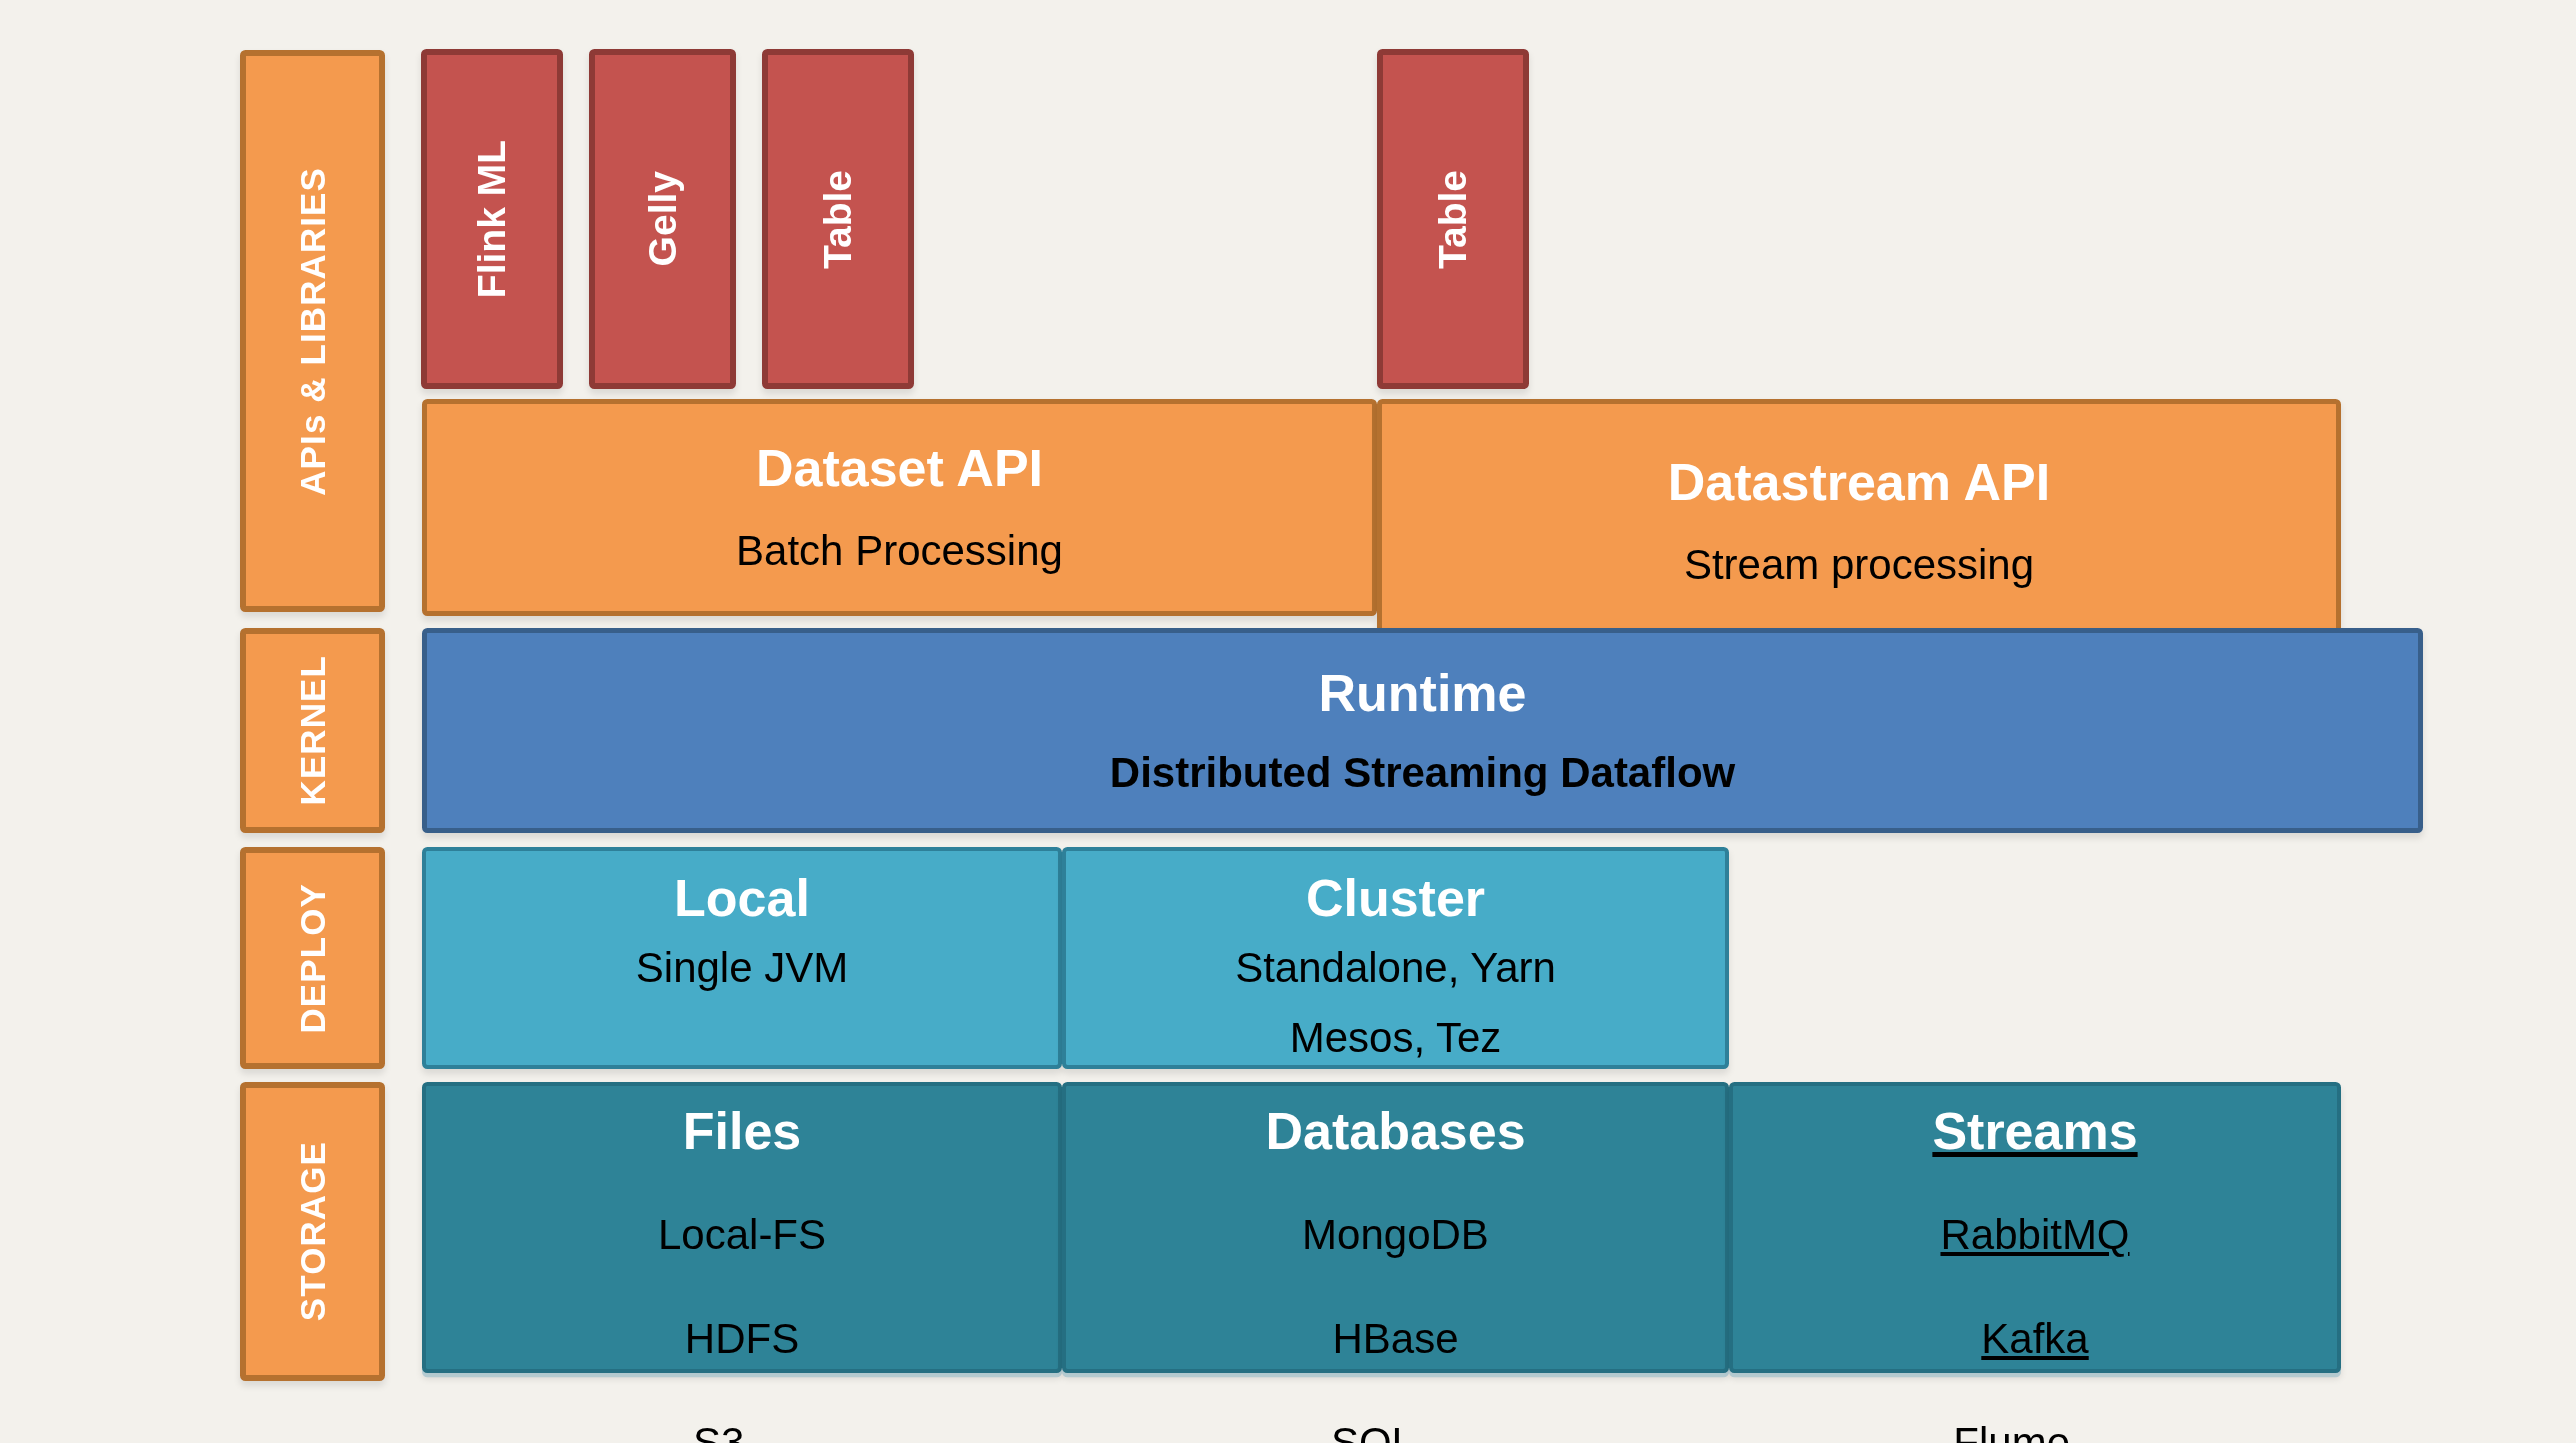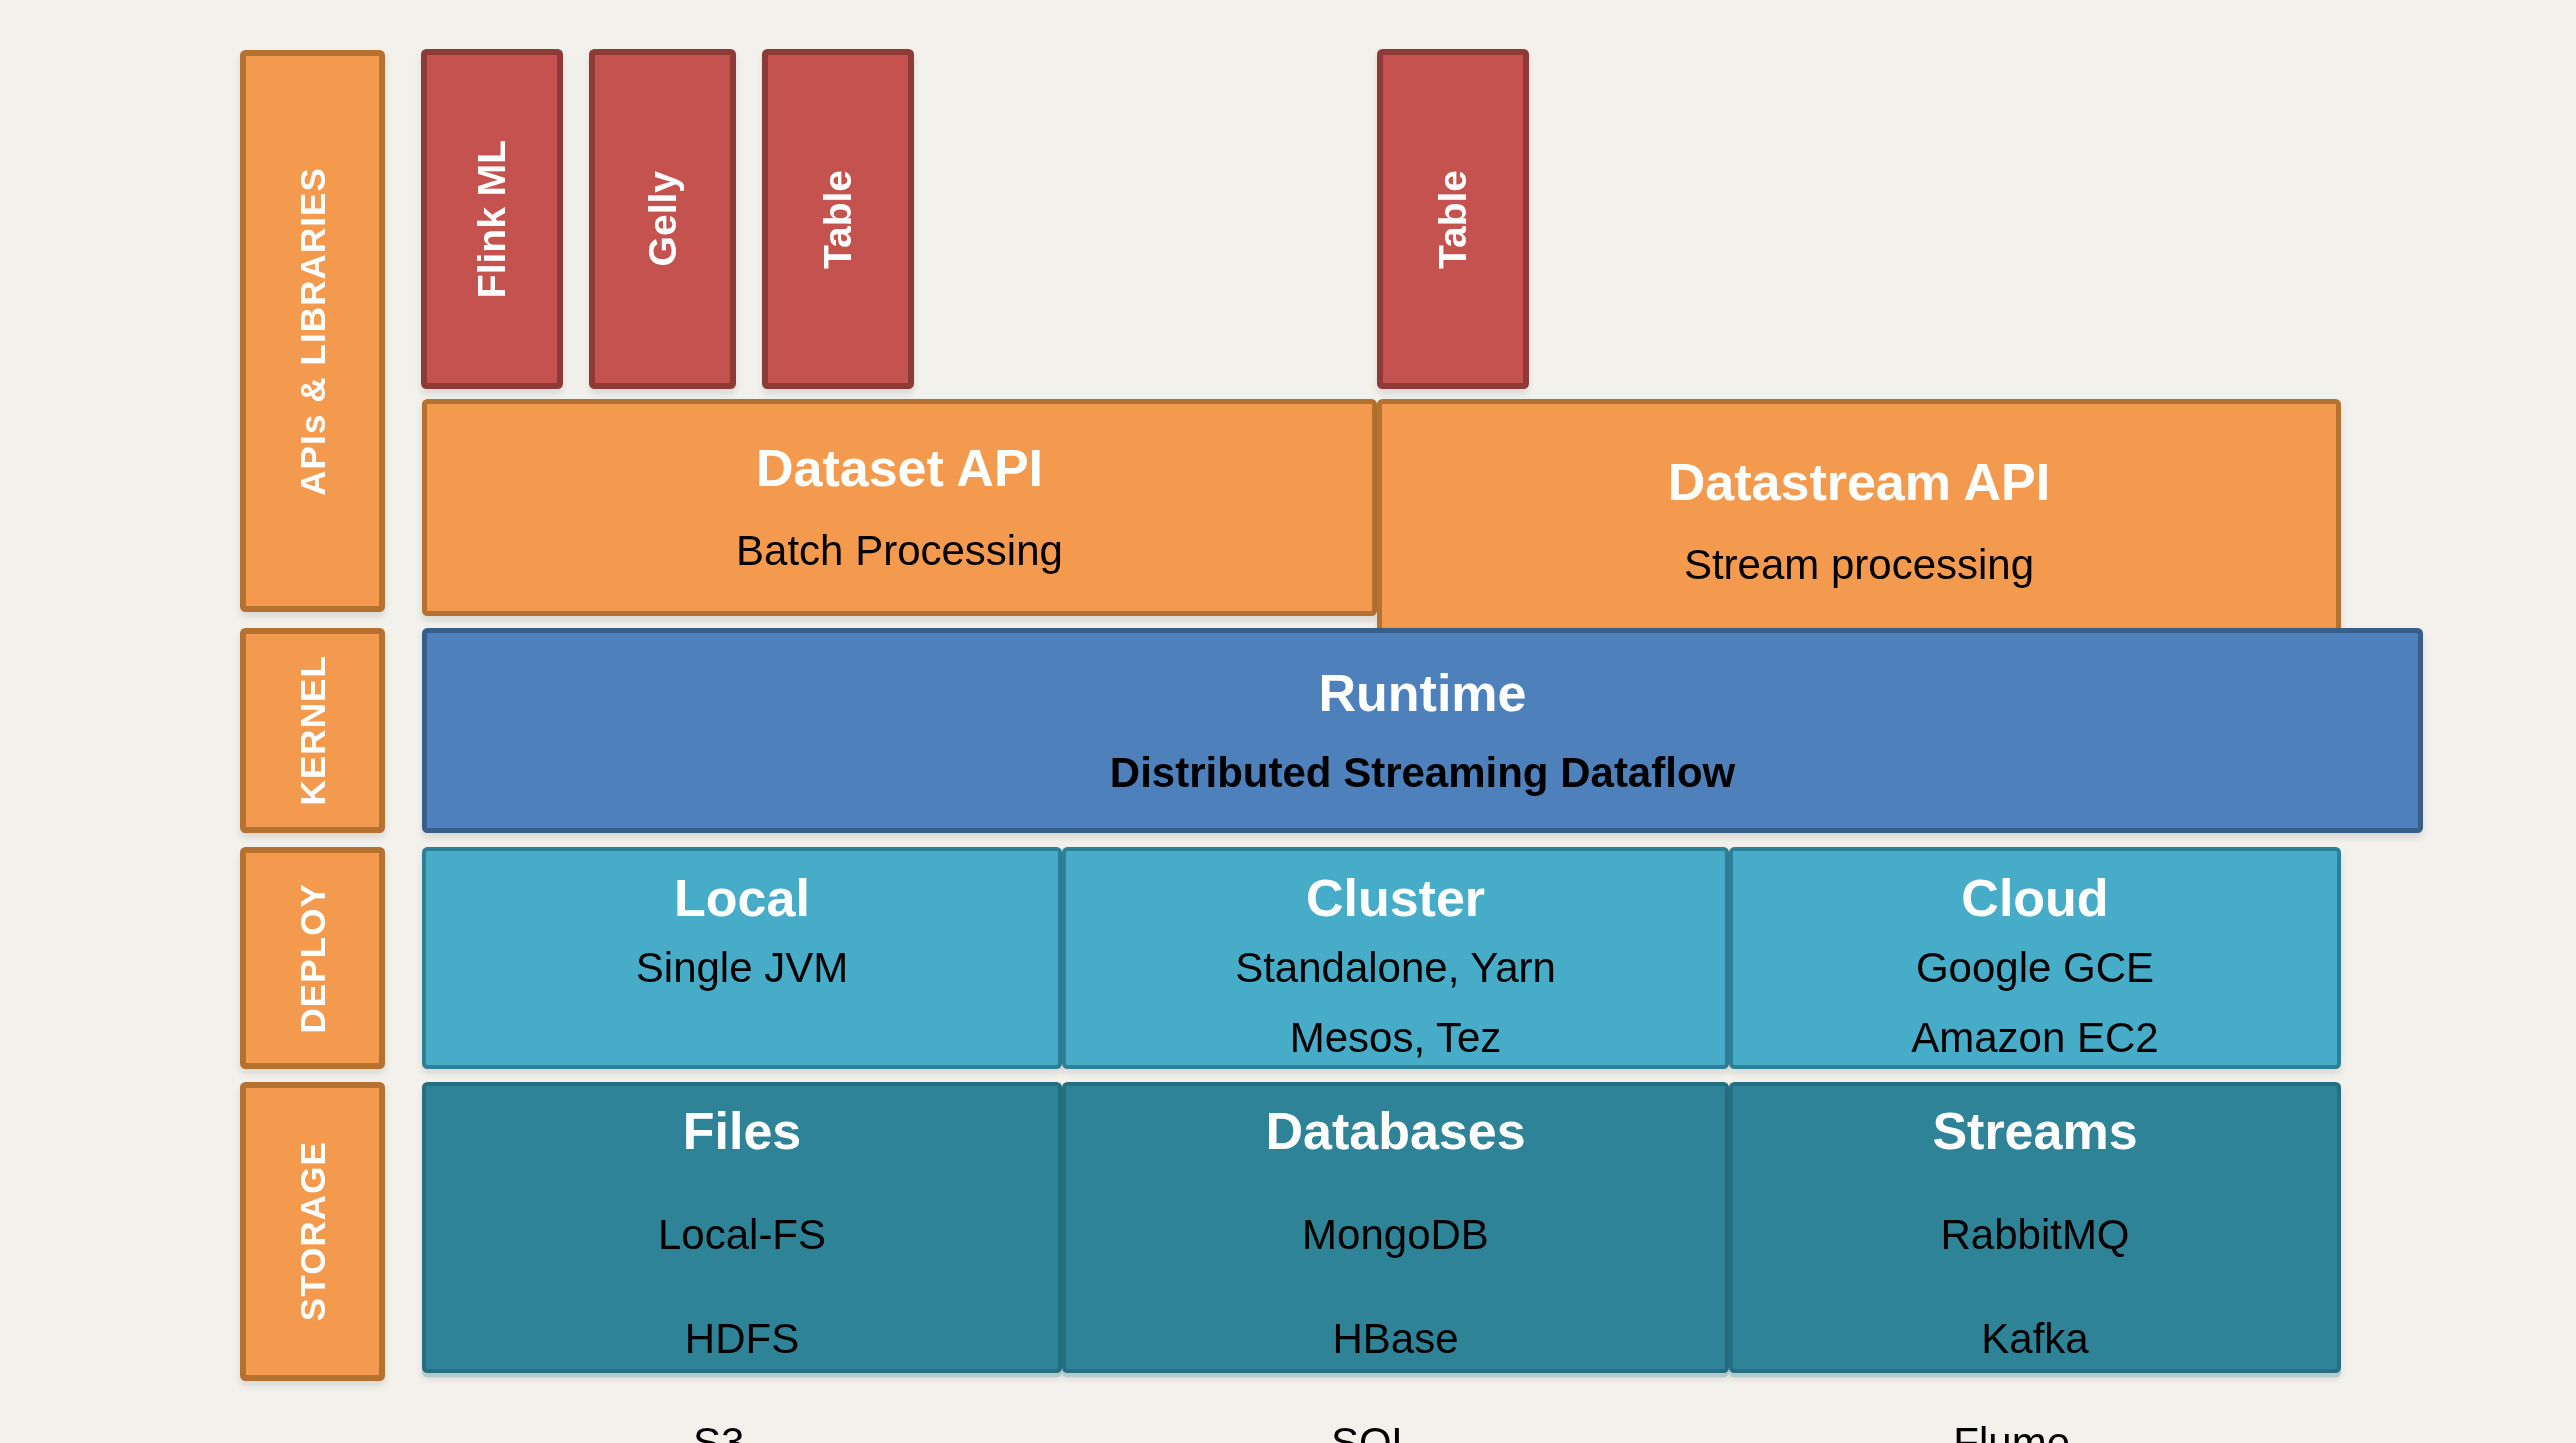--- a/index.html
+++ b/index.html
@@ -163,39 +163,34 @@
 
   <div class="box deploybox" style="left:422px; top:847px; width:640px; height:222px;">
     <div class="title">Local</div>
     <div class="subline">Single JVM</div>
   </div>
   <div class="box deploybox" style="left:1062px; top:847px; width:667px; height:222px;">
     <div class="title">Cluster</div>
     <div class="subline">Standalone, Yarn</div>
     <div class="subline">Mesos, Tez</div>
   </div>
-  <div class="box deploybox" style="left:1729px; top:847px; width:612px; height:222px;">
-    <div class="title">Cloud</div>
-    <div class="subline">Google GCE</div>
-    <div class="subline">Amazon EC2</div>
-  </div>
 
   <div class="box storagebox" style="left:422px; top:1082px; width:640px; height:291px;">
     <div class="title">Files</div>
     <div class="subline">Local-FS</div>
     <div class="subline">HDFS</div>
     <div class="subline">S3 ...</div>
   </div>
   <div class="box storagebox" style="left:1062px; top:1082px; width:667px; height:291px;">
     <div class="title">Databases</div>
     <div class="subline">MongoDB</div>
     <div class="subline">HBase</div>
     <div class="subline">SQL ...</div>
   </div>
-  <div class="box storagebox" style="left:1729px; top:1082px; width:612px; height:291px;">
+  <div class="box storagebox" style="left:1729px; top:1082px; width:612px; height:291px;text-decoration:underline;">
     <div class="title">Streams</div>
     <div class="subline">RabbitMQ</div>
     <div class="subline">Kafka</div>
     <div class="subline">Flume ...</div>
   </div>
 
 </div>
 
 
 </body></html>

